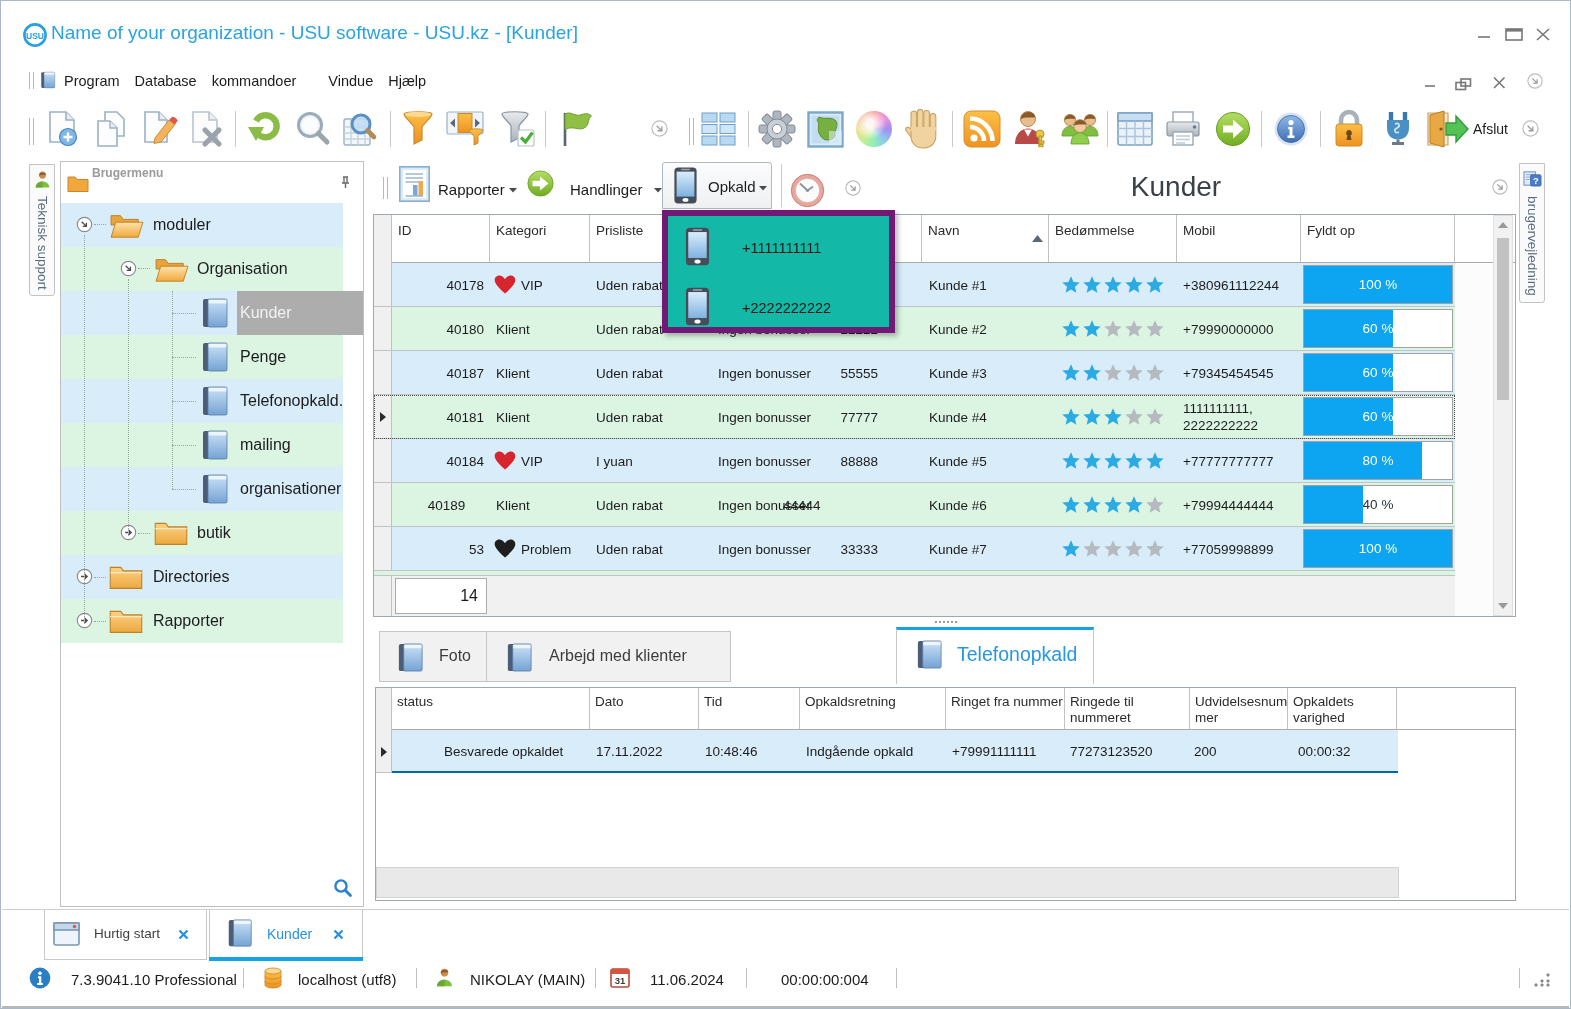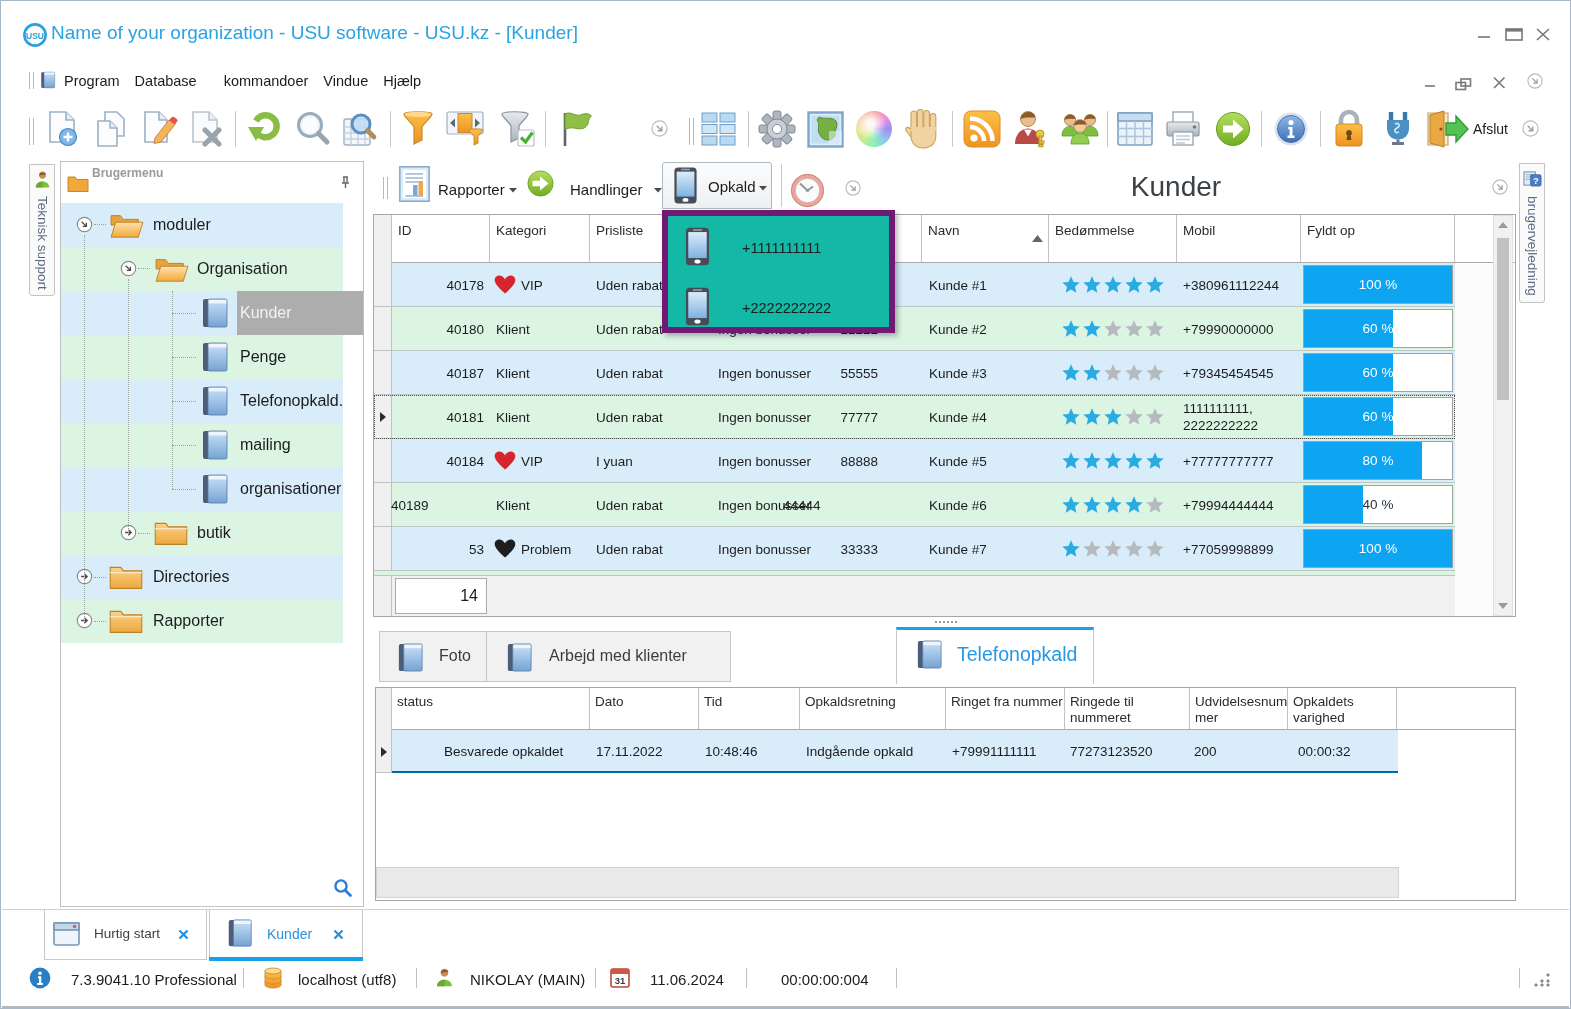--- a/index.html
+++ b/index.html
@@ -111,21 +111,21 @@
 <path d="M2 12 H14" class="wb" stroke-width="2"></path>
 <rect x="30" y="4" width="16" height="11" class="wb"></rect>
 <rect x="30" y="4" width="16" height="2.6" fill="#777"></rect>
 <path d="M61 4 L73 15 M73 4 L61 15" class="wb" stroke-width="2"></path>
 </svg>
 
 <div class="a" style="left:28px;top:71px;width:5px;height:17px;border-left:1px solid #b9b9b9;border-right:1px solid #b9b9b9"></div>
 <svg class="a" style="left:38px;top:70px" width="18" height="18">
       <use href="#book" width="18" height="18"></use>
     </svg>
-<div class="a" style="left:63px;top:72px;font-size:14.5px;color:#1c1c1c"><span>Program</span><span style="margin-left:15px">Database</span><span style="margin-left:27px">kommandoer</span><span style="margin-left:15px">Vindue</span><span style="margin-left:15px">Hjælp</span></div>
+<div class="a" style="left:63px;top:72px;font-size:14.5px;color:#1c1c1c"><span>Program</span><span style="margin-left:15px">Database</span><span style="margin-left:15px">kommandoer</span><span style="margin-left:32px">Vindue</span><span style="margin-left:15px">Hjælp</span></div>
 <svg class="a" style="left:1420px;top:72px" width="130" height="18" viewBox="0 0 130 18">
 <path d="M4 13 H14" class="wb" stroke-width="2"></path>
 <rect x="40" y="6" width="9.5" height="7" class="wb" stroke-width="1.4"></rect>
 <rect x="35" y="9.5" width="9.5" height="7" class="wb" stroke-width="1.4" fill="#fff"></rect>
 <path d="M73 4.5 L83.5 15 M83.5 4.5 L73 15" class="wb" stroke-width="1.8"></path>
 </svg>
 <svg class="a" style="left:1526px;top:72px" width="16" height="16">
       <use href="#circarr" width="16" height="16"></use>
     </svg>
 
@@ -659,21 +659,21 @@
 <div class="gtx" style="left:809px">+77777777777</div>
 <div class="pcell">
           <div class="ptx">80 %</div>
           <div class="pbar" style="width:118px">
             <div class="ptx" style="color:#fff">80 %</div>
           </div>
         </div>
 </div>
 <div class="gr bgg" style="top:268px">
         <div class="ind"></div>
-<div class="gtx" style="left:17px;width:93px;text-align:left">40189</div>
+<div class="gtx" style="left:26px;width:93px;text-align:center">40189</div>
 <div class="gtx" style="left:122px">Klient</div>
 <div class="gtx" style="left:222px">Uden rabat</div>
 <div class="gtx" style="left:344px">Ingen bonusser</div>
 <div class="gtx" style="left:409px;width:95px;text-align:left">44444</div>
 <div class="gtx" style="left:555px">Kunde #6</div>
 <div class="a stars" style="left:687px;top:12px">
           <svg class="star">
             <use href="#star5" width="20" height="20" fill="#2aabe3"></use>
           </svg>
           <svg class="star">

